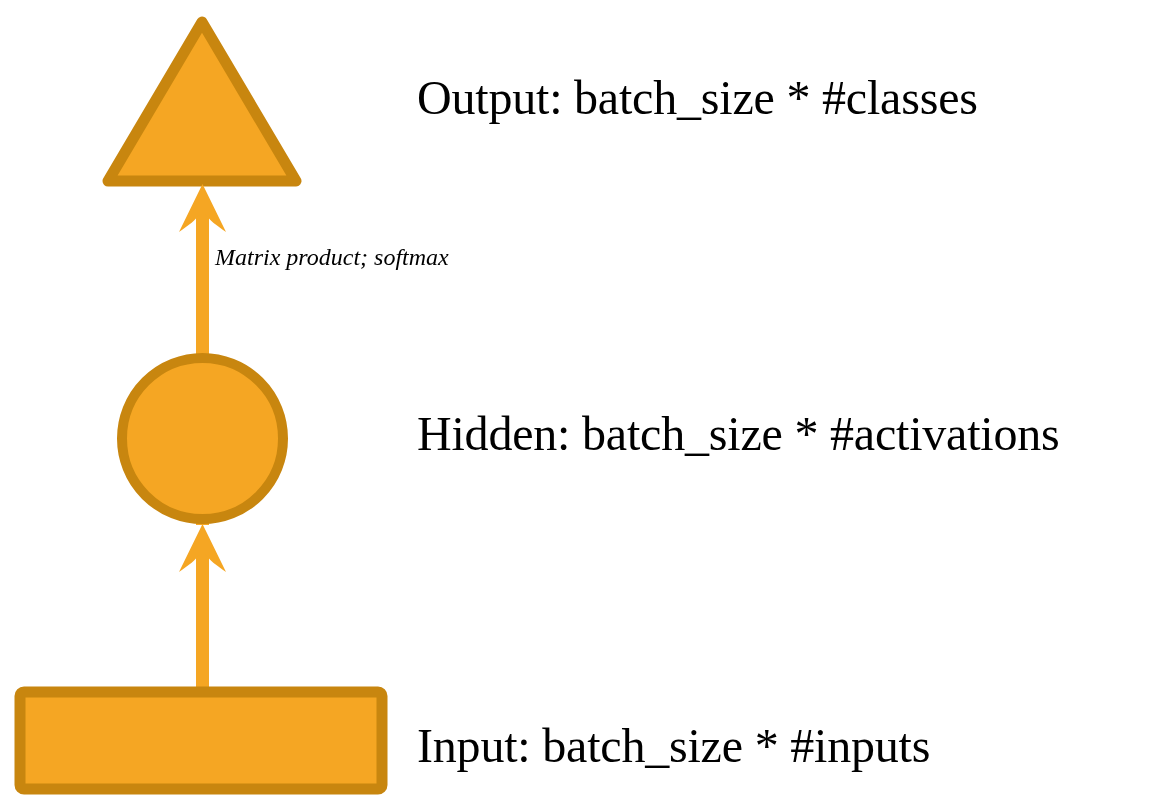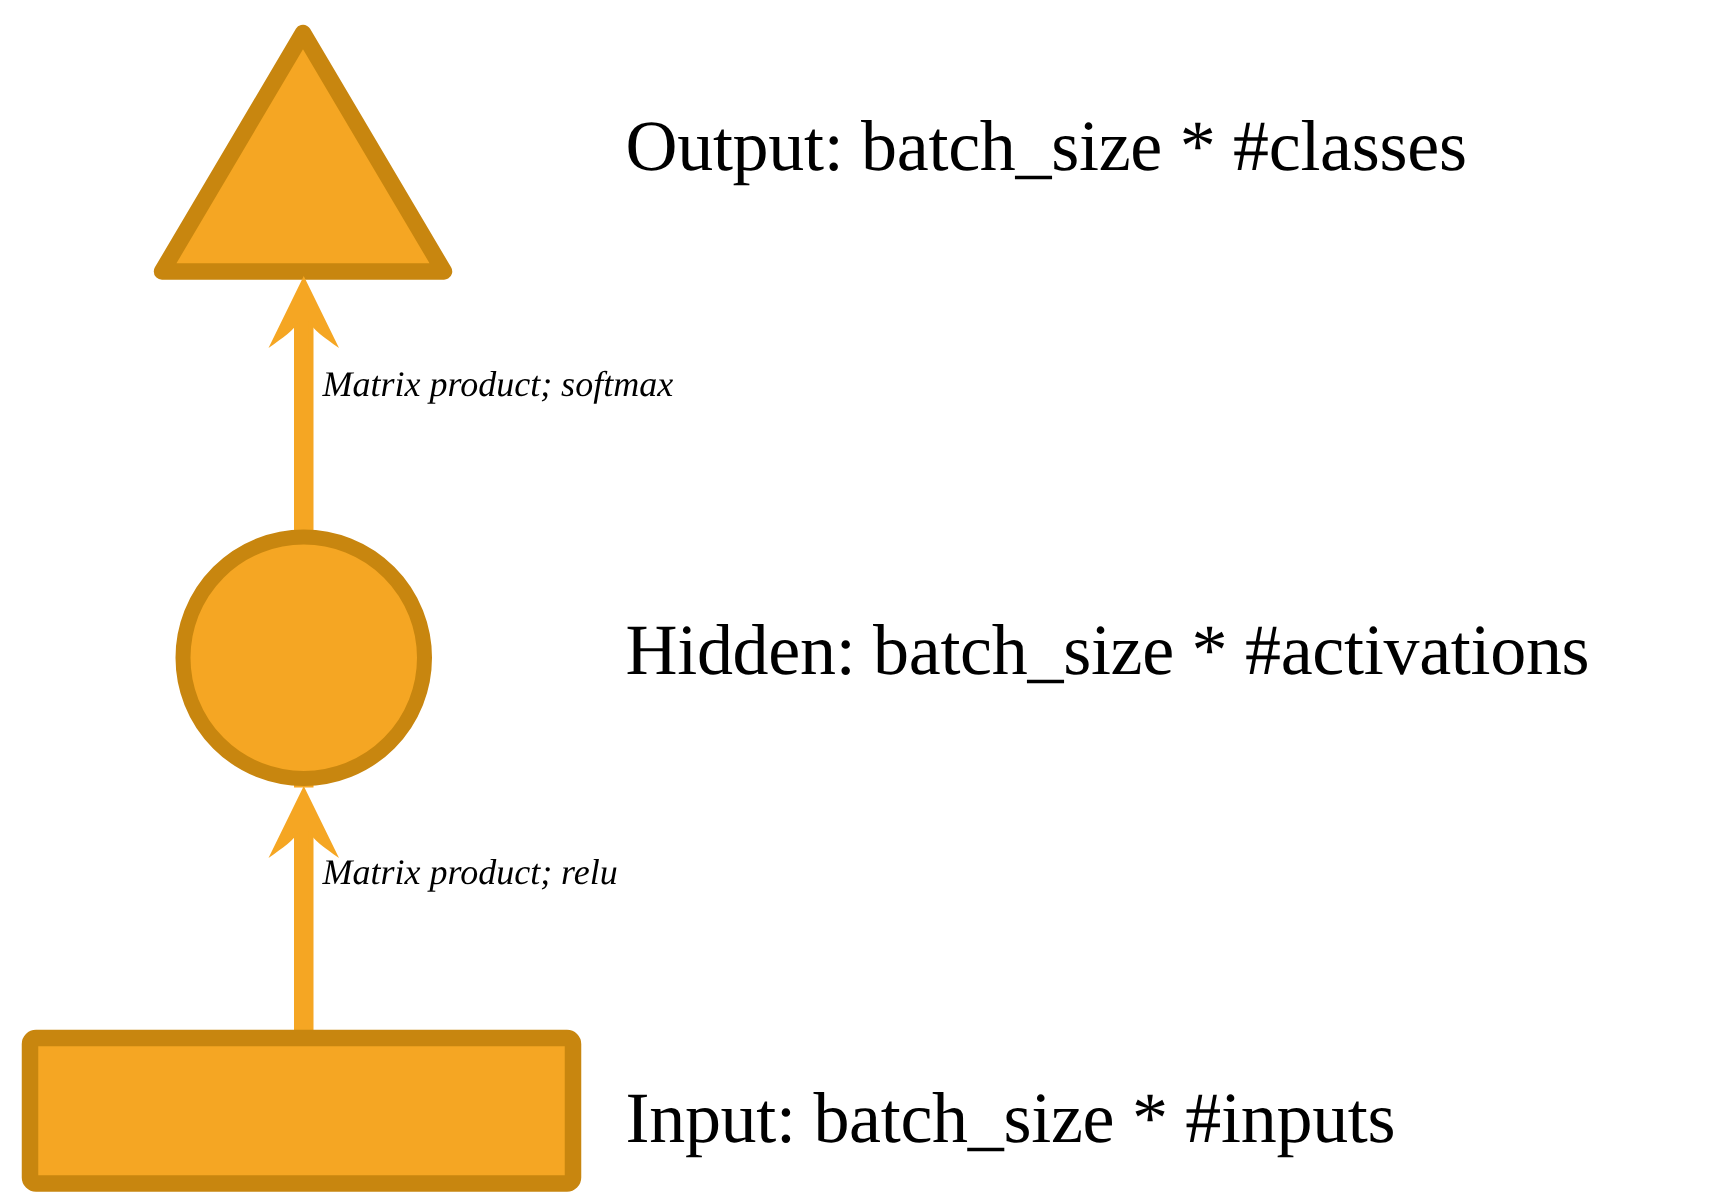--- a/index.html
+++ b/index.html
@@ -84,15 +84,14 @@
   </svg>
 
   <div class="label node-label" id="label-output">Output: batch_size * #classes</div>
 
   <div class="label node-label" id="label-hidden">Hidden: batch_size * #activations</div>
 
   <div class="label node-label" id="label-input">Input: batch_size * #inputs</div>
 
   <div class="label edge-label" id="label-edge-top">Matrix product; softmax</div>
 
-  <div class="label edge-label" id="label-edge-bot">Matrix product; relu</div>
 
 </div>
 
 </body></html>

